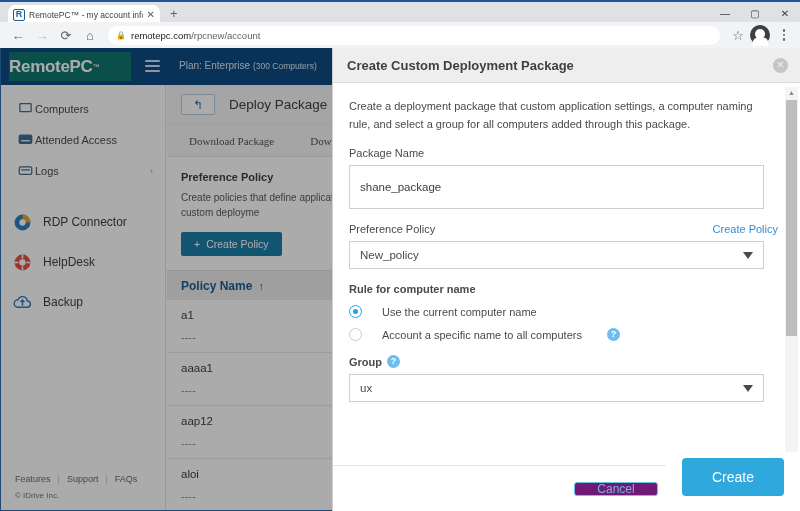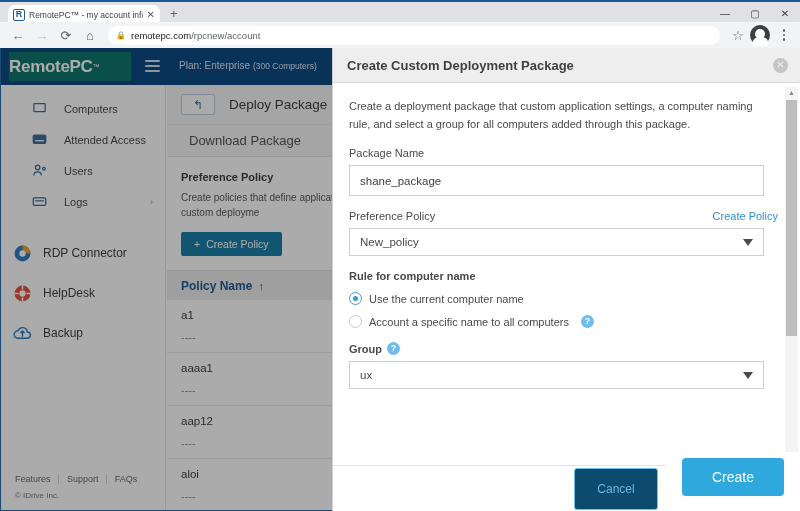--- a/index.html
+++ b/index.html
@@ -105,21 +105,21 @@
     font-size: 10px; color: #dce9f4;
   }
   .plan .small { font-size: 8.5px; }
 
   .sidebar {
     position: absolute; left: 0; top: 37px; width: 165px; bottom: 0;
     background: #fff; border-right: 1px solid #e3e3e3;
   }
   .s-item {
     display: flex; align-items: center; height: 31px;
-    padding-left: 30px; gap: 16px; cursor: pointer; position: relative;
+    padding-left: 16px; gap: 1px; cursor: pointer; position: relative;
   }
   .s-ico {
     width: 17px; height: 17px; flex: 0 0 17px; color: #3e6d95;
     display: flex; align-items: center; justify-content: center;
   }
   .s-lbl { font-size: 11px; color: #4a4a4a; }
   .s-chev {
     position: absolute; right: 12px; font-size: 9px; color: #9aa4ab;
   }
   .s-big { height: 40px; gap: 11px; padding-left: 12px; }
@@ -146,21 +146,21 @@
   .backbtn {
     width: 34px; height: 21px; border: 1px solid #b9cfe2; background: #fff;
     display: flex; align-items: center; justify-content: center;
     color: #2a6fad; font-size: 12px; border-radius: 2px; cursor: pointer;
   }
   .c-title { font-size: 13.5px; color: #3f3f3f; }
   .c-tabs {
     height: 32px; background: #f7f7f7; display: flex; align-items: center;
     padding-left: 22px; gap: 36px; border-bottom: 1px solid #e6e6e6;
   }
-  .c-tab { font-size: 13px; color: #555; cursor: pointer; white-space: nowrap; }
+  .c-tab { font-size: 11px; color: #555; cursor: pointer; white-space: nowrap; font-family: Liberation Serif, serif; }
   .c-body { padding: 14px 0 0 14px; background: #fff; }
   .pp-title { font-size: 11px; font-weight: bold; color: #3f3f3f; }
   .pp-desc {
     font-size: 10px; color: #5a5a5a; line-height: 15px; margin-top: 7px;
     width: 300px;
   }
   .btn-create-policy {
     margin-top: 12px; display: inline-flex; align-items: center; gap: 6px;
     height: 24px; padding: 0 13px; background: #1a7fa8; color: #fff;
     font-size: 10.5px; border-radius: 2px; cursor: pointer;
@@ -203,36 +203,36 @@
   }
   .m-intro { font-size: 11px; color: #4a4a4a; line-height: 18px; width: 410px; }
   .fld { margin-top: 14px; }
   .fld-lbl { font-size: 11px; color: #4a4a4a; }
   .fld-lbl.bold { font-weight: bold; }
   .lbl-row { display: flex; align-items: center; }
   .lbl-row .link {
     margin-left: auto; font-size: 11px; color: #2f8fd6; cursor: pointer;
   }
   .input {
-    margin-top: 6px; width: 415px; height: 31px; border: 1px solid #cfcfcf;
+    margin-top: 6px; width: 415px; height: 44px; border: 1px solid #cfcfcf;
     background: #fff; display: flex; align-items: center; padding: 0 10px;
     font-size: 11.5px; color: #3f3f3f; cursor: text;
   }
   .select {
     margin-top: 6px; width: 415px; height: 28px; border: 1px solid #cfcfcf;
     background: #fff; display: flex; align-items: center; padding: 0 10px;
     font-size: 11.5px; color: #4a4a4a; cursor: pointer; position: relative;
   }
   .caret {
     position: absolute; right: 10px; width: 0; height: 0;
     border-left: 5.5px solid transparent; border-right: 5.5px solid transparent;
     border-top: 7px solid #4a4a4a;
   }
   .radio-row {
-    display: flex; align-items: center; gap: 7px; margin-top: 10px;
+    display: flex; align-items: center; gap: 20px; margin-top: 10px;
     cursor: pointer;
   }
   .radio {
     width: 13px; height: 13px; border-radius: 50%; border: 1.5px solid #cacaca;
     flex: 0 0 13px; background: #fff; position: relative;
   }
   .radio.on { border-color: #2f9fe0; }
   .radio.on::after {
     content: ""; position: absolute; left: 2.5px; top: 2.5px;
     width: 5px; height: 5px; border-radius: 50%; background: #2f9fe0;
@@ -257,21 +257,21 @@
   .sb-thumb {
     position: absolute; left: 1px; top: 13px; width: 11px; height: 236px;
     background: #bdbdbd; cursor: grab;
   }
   .m-foot {
     height: 46px; border-top: 1px solid #e3e3e3; display: flex;
     align-items: center; justify-content: flex-end; padding-right: 16px;
     gap: 16px; flex: 0 0 46px; background: #fff;
   }
   .btn-cancel {
-    width: 84px; height: 42px; border: 1px solid #6fc0ea; background: #0c4a6e;
+    width: 84px; height: 14px; border: 1px solid #6fc0ea; background: #701a75;
     color: #6fb6e0; font-size: 12px; border-radius: 3px; cursor: pointer;
     display: flex; align-items: center; justify-content: center;
   }
   .btn-create-wrap {
     position: absolute; right: 0; bottom: 9px; width: 134px; height: 50px;
     background: #fff; display: flex; align-items: center;
     justify-content: center;
   }
   .btn-create {
     width: 102px; height: 38px; background: #2fa8de; color: #fff;
@@ -348,30 +348,20 @@
       <div class="s-item">
         <span class="s-ico">
           <svg width="15" height="15" viewBox="0 0 24 24" fill="none" stroke="currentColor" stroke-width="2">
             <rect x="2" y="5" width="20" height="13" rx="2" fill="currentColor"></rect>
             <line x1="5" y1="14" x2="19" y2="14" stroke="#fff"></line>
           </svg>
         </span>
         <span class="s-lbl">Attended Access</span>
       </div>
 
-      <div class="s-item">
-        <span class="s-ico">
-          <svg width="15" height="15" viewBox="0 0 24 24" fill="none" stroke="currentColor" stroke-width="2">
-            <circle cx="9" cy="7" r="3.5"></circle>
-            <path d="M3 20c0-3.5 2.7-6 6-6s6 2.5 6 6"></path>
-            <circle cx="19" cy="9" r="2.2"></circle>
-          </svg>
-        </span>
-        <span class="s-lbl">Users</span>
-      </div>
 
       <div class="s-item">
         <span class="s-ico">
           <svg width="15" height="15" viewBox="0 0 24 24" fill="none" stroke="currentColor" stroke-width="2">
             <rect x="2" y="6" width="20" height="12" rx="2"></rect>
             <line x1="5" y1="11" x2="19" y2="11"></line>
           </svg>
         </span>
         <span class="s-lbl">Logs</span>
         <span class="s-chev">›</span>

